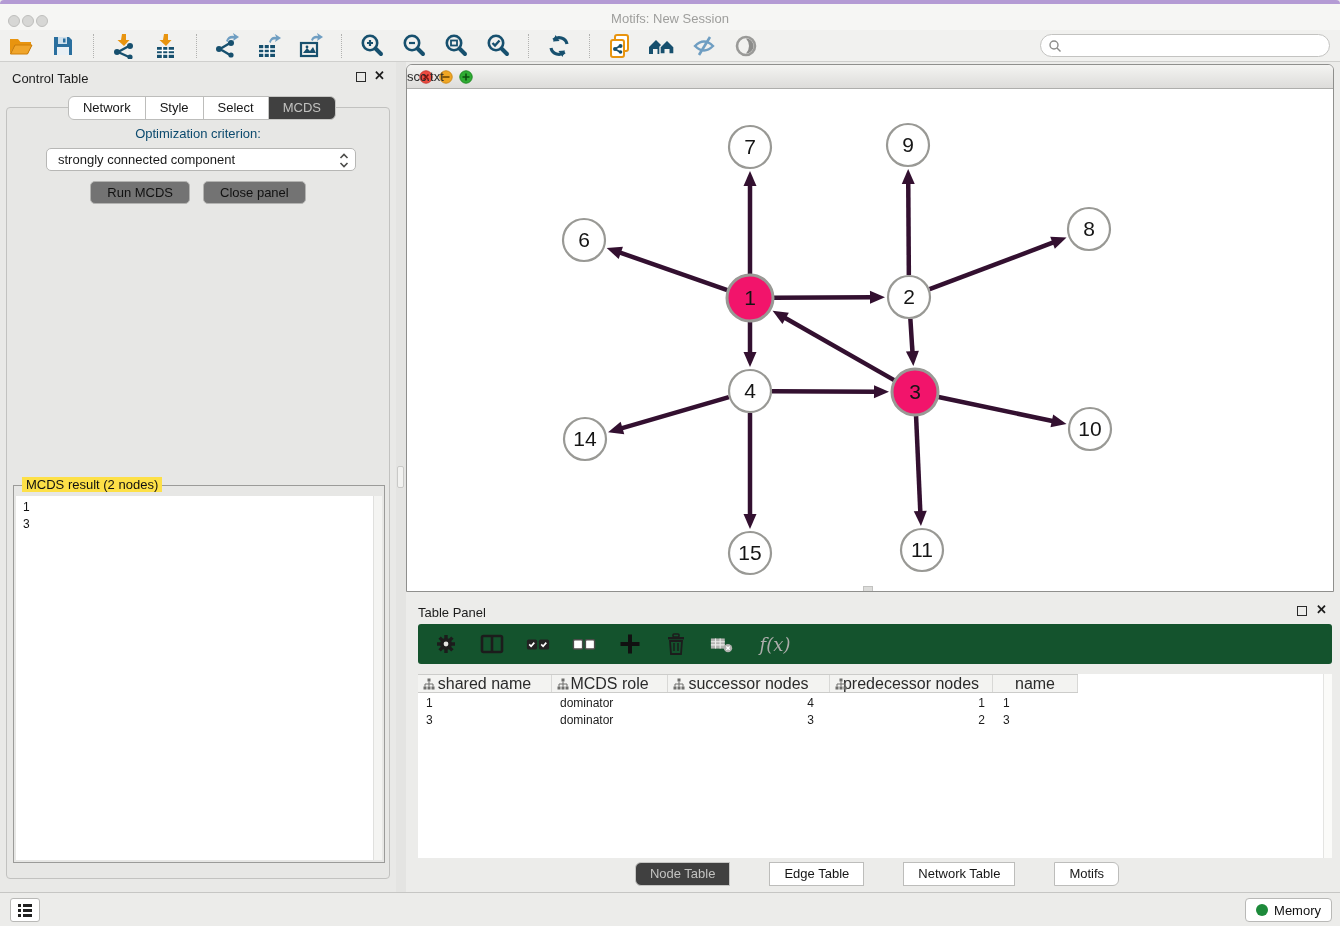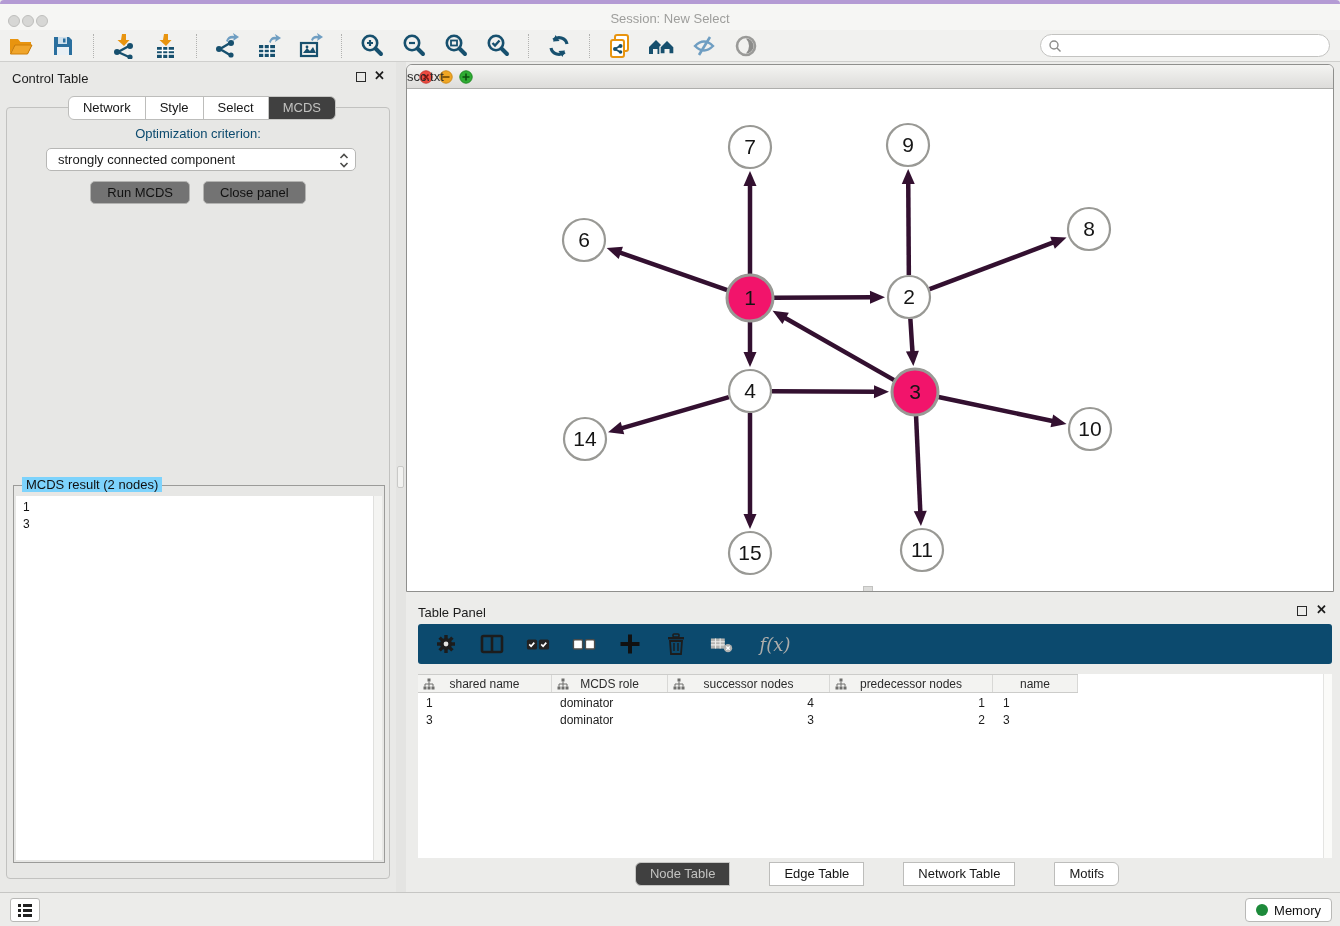--- a/index.html
+++ b/index.html
@@ -31,44 +31,44 @@
   .seg-tab:first-child { border-radius:6px 0 0 6px; margin-left:8px; }
   .seg-tab:last-child { border-radius:0 6px 6px 0; }
   .seg-tab.selected { background:#404040; color:#c2c2c0; border-color:#c6c6c4; }
   .cp-body { position:absolute; left:6px; right:6px; top:45px; bottom:13px; border:1px solid #c2c2c0; border-radius:4px; background:#e7e7e5; }
   .opt-label { position:absolute; left:0; right:0; top:18px; text-align:center; font-size:13px; color:#0c4a6e; }
   .combo { position:absolute; left:39px; top:40px; width:310px; height:23px; background:#fff; border:1px solid #b7b7b5; border-radius:5px; font-size:13px; display:flex; align-items:center; padding-left:11px; }
   .combo-arrows { position:absolute; right:6px; top:3px; }
   .cp-buttons { position:absolute; left:0; right:0; top:73px; display:flex; justify-content:center; gap:13px; }
   .aqua-btn { background:#737373; border:1px solid #b3b3b1; border-radius:5px; height:23px; padding:0 16px; font-size:13px; color:#111; display:flex; align-items:center; }
   .result-group { position:absolute; left:6px; width:372px; top:377px; height:378px; border:1px solid #9b9b99; }
-  .result-legend { position:absolute; top:-9px; left:8px; background:#7dd3fc; padding:0 4px; font-size:13px; color:#111; }
+  .result-legend { position:absolute; top:-9px; left:8px; background:#fde047; padding:0 4px; font-size:13px; color:#111; }
   .result-area { position:absolute; left:2px; right:11px; top:10px; bottom:2px; background:#fff; font-size:12px; line-height:17px; padding:3px 7px; white-space:pre; color:#111; }
   .result-scroll { position:absolute; right:2px; top:10px; bottom:2px; width:9px; background:#f4f4f2; border-left:1px solid #e0e0de; }
 
   
   .v-divider { position:absolute; left:396px; top:62px; width:10px; height:830px; background:#e4e4e2; }
   .v-handle { position:absolute; left:1px; top:404px; width:7px; height:22px; background:#f2f2f0; border:1px solid #cycyc; border:1px solid #c9c9c7; border-radius:2px; }
 
   
   .net-window { position:absolute; left:406px; top:64px; width:928px; height:528px; border:1px solid #8f8f8d; border-radius:6px 6px 0 0; background:#fff; overflow:hidden; }
   .net-titlebar { position:relative; height:24px; background:linear-gradient(#f4f4f2,#dddcda); border-bottom:1px solid #aeaeac; }
   .net-title { position:absolute; left:0; right:0; top:4px; text-align:left; font-size:13px; color:#2b2b2b; }
   .net-canvas { position:relative; width:926px; height:503px; background:#fff; }
   .split-handle-h { position:absolute; left:456px; bottom:-1px; width:10px; height:6px; background:#dcdcda; border:1px solid #c2c2c0; }
 
   
   .table-panel { position:absolute; left:406px; top:596px; width:934px; height:296px; background:#ececea; }
-  .tp-toolbar { position:absolute; left:12px; right:8px; top:28px; height:40px; background:#0c4a6e; border-radius:3px; display:flex; align-items:center; padding-left:16px; gap:22px; }
+  .tp-toolbar { position:absolute; left:12px; right:8px; top:28px; height:40px; background:#14532d; border-radius:3px; display:flex; align-items:center; padding-left:16px; gap:22px; }
   .tp-ic { display:flex; align-items:center; justify-content:center; width:24px; height:24px; }
   .fx-label { font-size:18px; font-style:italic; font-family:"DejaVu Serif", serif; color:#adadab; margin-left:-6px; }
   .tbl-white { position:absolute; left:12px; right:8px; top:78px; bottom:34px; background:#fff; }
   .tbl-scroll { position:absolute; right:0; top:0; bottom:0; width:9px; background:#fbfbf9; border-left:1px solid #e4e4e2; }
   .tbl-header { position:absolute; left:0; top:0; height:19px; display:flex; background:#f3f3f1; border-top:1px solid #ccccca; border-bottom:1px solid #ccccca; }
-  .th-cell { position:relative; height:17px; display:flex; align-items:center; justify-content:center; border-right:1px solid #d8d8d6; font-size:12px; color:#2b2b2b; }
+  .th-cell { position:relative; height:17px; display:flex; align-items:center; justify-content:center; border-right:1px solid #d8d8d6; font-size:16px; color:#2b2b2b; }
   .th-ico { position:absolute; left:5px; top:3px; }
   .tbl-row { display:flex; height:16px; font-size:12px; color:#1c1c1c; margin-top:1px; }
   .td-cell { height:16px; line-height:16px; overflow:hidden; }
   .td-left { text-align:left; padding-left:8px; }
   .td-right { text-align:right; padding-right:16px; }
   .td-right2 { text-align:right; padding-right:8px; }
   .td-name { text-align:left; padding-left:10px; }
   .tbl-body { position:absolute; left:0; top:20px; right:9px; }
   .tp-tabs { position:absolute; left:0; right:0; bottom:6px; display:flex; justify-content:center;gap:40px; }
 
@@ -80,21 +80,21 @@
   svg { display:block; }
 </style>
 </head>
 <body>
 
 <div class="top-accent"></div>
 <div class="titlebar">
   <div class="tl-dot" style="left:8px"></div>
   <div class="tl-dot" style="left:22px"></div>
   <div class="tl-dot" style="left:36px"></div>
-  <div class="window-title">Session: New Select</div>
+  <div class="window-title">Motifs: New Session</div>
 </div>
 
 <div class="toolbar">
   <div class="tb-btn">
     <svg width="26" height="26" viewBox="0 0 26 26">
       <path d="M2 6 h8 l2.5 3 H23 v3 H7 L2 21 Z" fill="#e8940f"></path>
       <path d="M7 12 h17 l-4.5 9 H2.5 Z" fill="#f0a windows"></path>
       <path d="M7 12 h17 l-4.5 9 H2.5 Z" fill="#f0a52b" stroke="#cf7f08" stroke-width="1"></path>
     </svg>
   </div>

